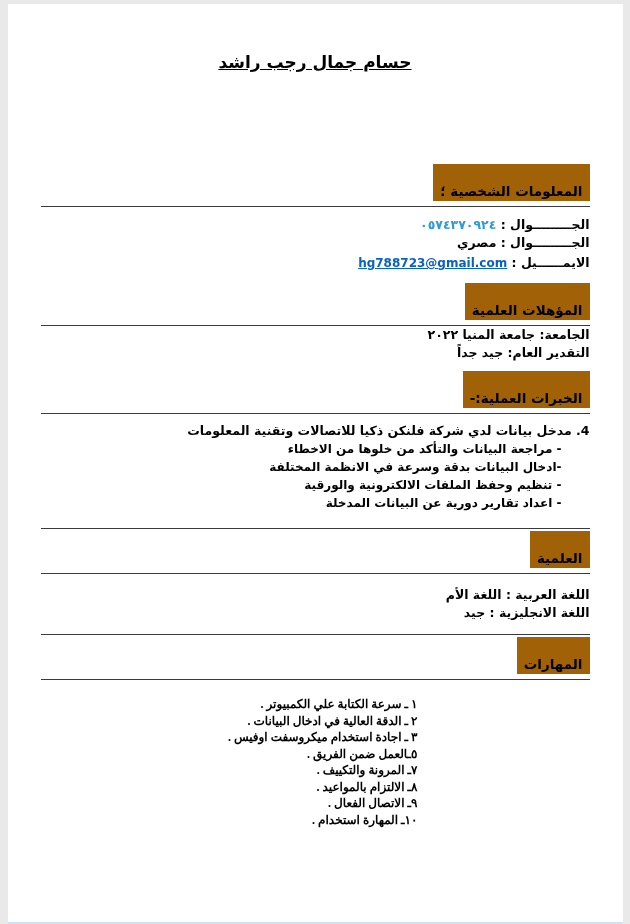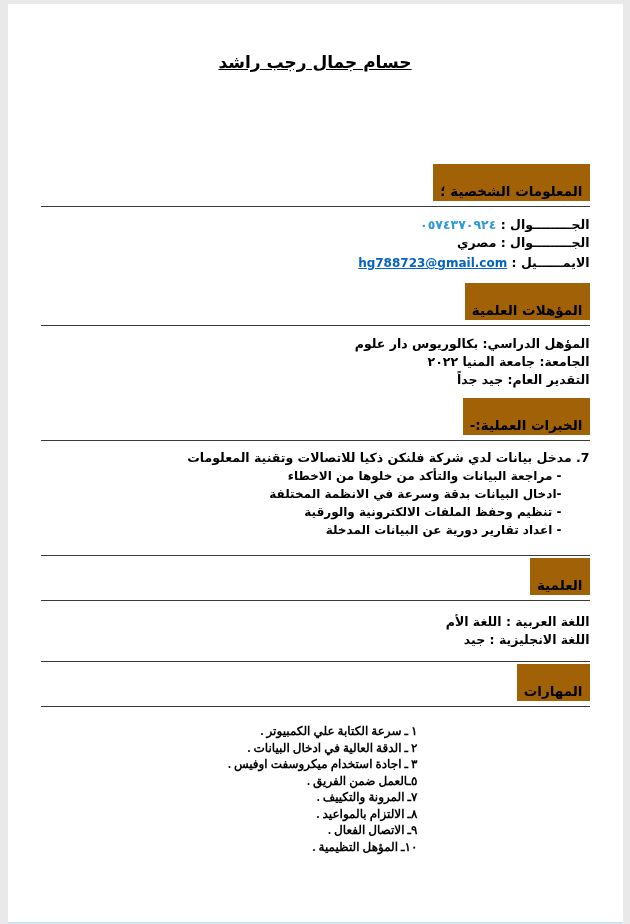--- a/index.html
+++ b/index.html
@@ -80,30 +80,29 @@
     <div class="line" style="line-height:22px;">
       <span>الايمــــــيل :</span>
       <a href="#" class="email-link">hg788723@gmail.com</a>
     </div>
 
     <div class="section-header mt-sec">
       <span class="header-bg">المؤهلات العلمية</span>
     </div>
     <div class="rule"></div>
 
-    <div class="line" style="margin-top:9px;">المؤهل الدراسي: بكالوريوس دار علوم</div>
     <div class="line">الجامعة: جامعة المنيا ٢٠٢٢</div>
     <div class="line">التقدير العام: جيد جداً</div>
 
     <div class="section-header mt-sec">
       <span class="header-bg">الخبرات العملية:-</span>
     </div>
     <div class="rule"></div>
 
-    <div class="line" style="margin-top:8px;">7.  مدخل بيانات لدي شركة فلنكن ذكيا للاتصالات وتقنية المعلومات</div>
+    <div class="line" style="margin-top:8px;">4.  مدخل بيانات لدي شركة فلنكن ذكيا للاتصالات وتقنية المعلومات</div>
     <div class="line sub-item">- مراجعة البيانات والتأكد من خلوها من الاخطاء</div>
     <div class="line sub-item">-ادخال البيانات بدقة وسرعة في الانظمة المختلفة</div>
     <div class="line sub-item">- تنظيم وحفظ الملفات الالكترونية والورقية</div>
     <div class="line sub-item">- اعداد تقارير دورية عن البيانات المدخلة</div>
 
     <div class="rule" style="margin-top:16px;"></div>
     <div class="section-header" style="margin-top:2px;">
       <span class="header-bg">العلمية</span>
     </div>
     <div class="rule"></div>
@@ -118,19 +117,19 @@
     <div class="rule"></div>
 
     <div style="margin-top:16px;">
       <div class="line skill-item">١ ـ سرعة الكتابة علي الكمبيوتر .</div>
       <div class="line skill-item">٢ ـ الدقة العالية في ادخال البيانات .</div>
       <div class="line skill-item">٣ ـ اجادة استخدام ميكروسفت اوفيس .</div>
       <div class="line skill-item">٥ـالعمل ضمن الفريق .</div>
       <div class="line skill-item">٧ـ المرونة والتكييف .</div>
       <div class="line skill-item">٨ـ الالتزام بالمواعيد .</div>
       <div class="line skill-item">٩ـ الاتصال الفعال .</div>
-      <div class="line skill-item">١٠ـ المؤهل التظيمية .</div>
+      <div class="line skill-item">١٠ـ المهارة استخدام .</div>
     </div>
 
   </div>
 
   <div class="bottom-bar"></div>
 </div>
 
 </body></html>

